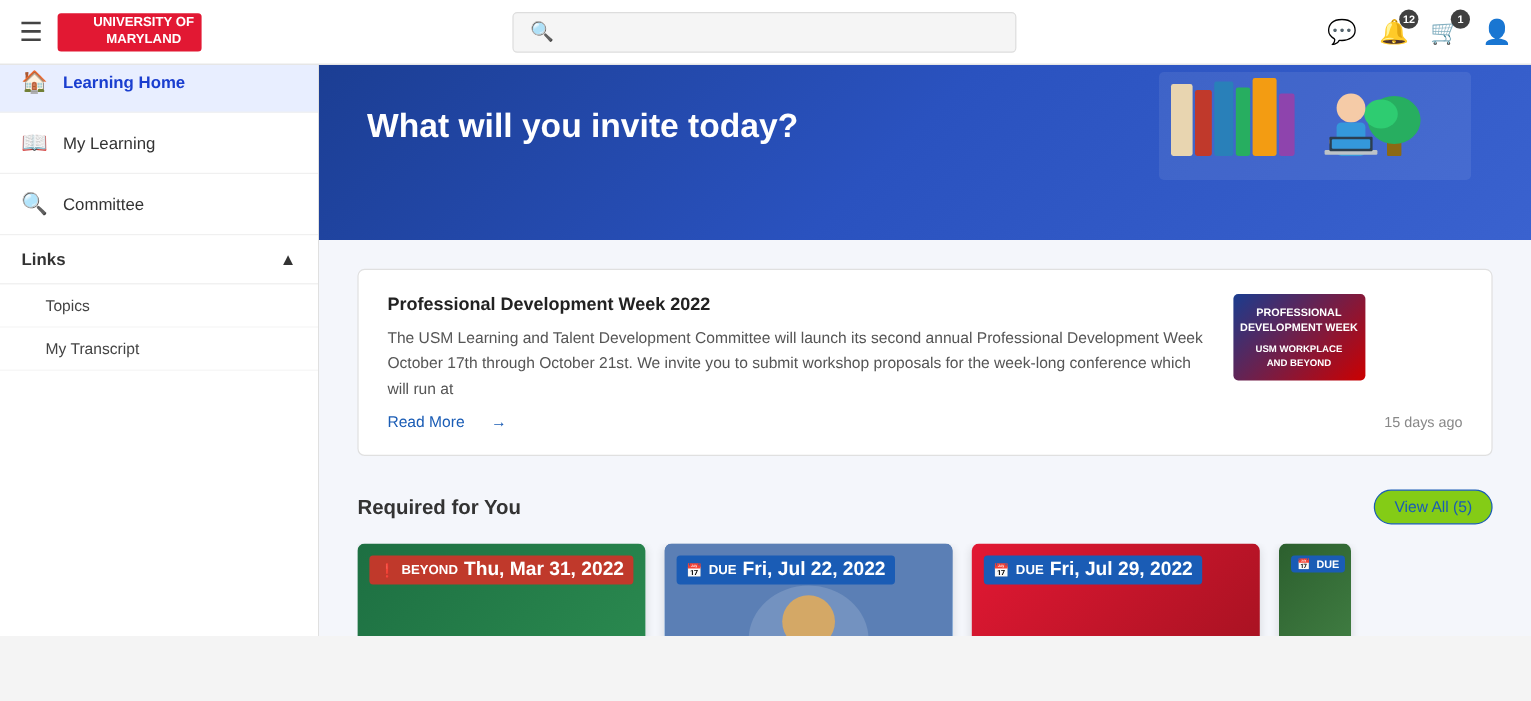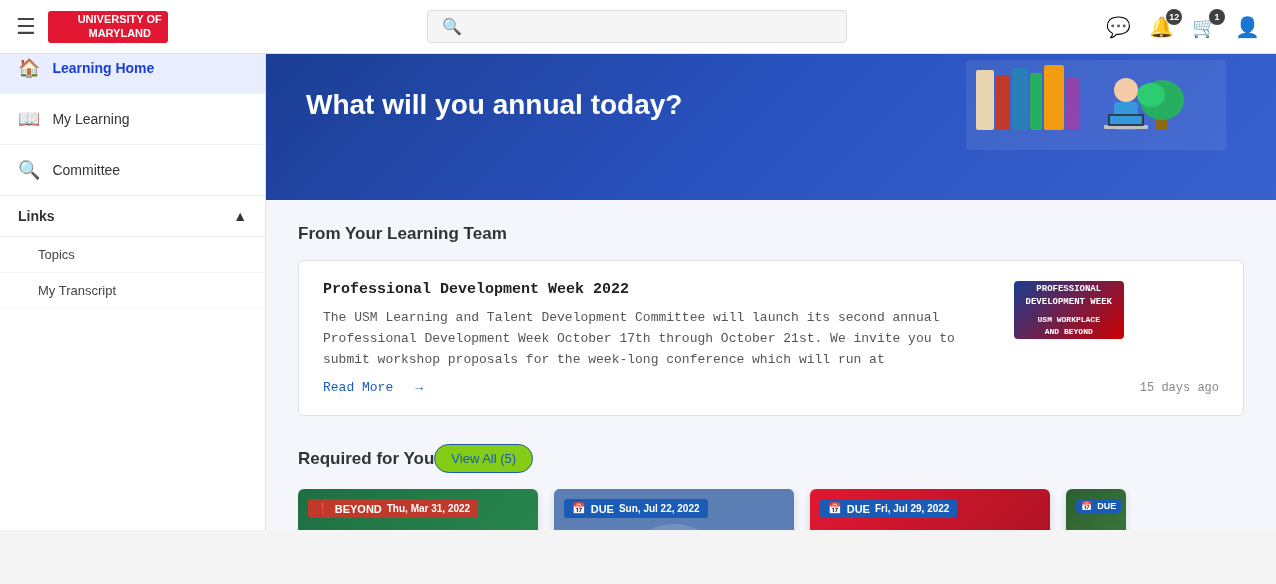--- a/index.html
+++ b/index.html
@@ -106,38 +106,37 @@
       margin-bottom: 16px;
     }
 
     
     .announcement-card {
       background: #fff; border-radius: 6px;
       border: 1px solid #e0e0e0;
       padding: 20px 24px; margin-bottom: 28px;
       display: flex; justify-content: space-between; align-items: flex-start;
       gap: 16px;
-      font-family: Liberation Mono, monospace;
     }
     .announcement-body { flex: 1; }
     .announcement-title { font-size: 15px; font-weight: 700; color: #222; margin-bottom: 10px; }
     .announcement-text { font-size: 13px; color: #555; line-height: 1.6; margin-bottom: 10px; }
     .read-more { display: flex; align-items: center; gap: 22px; color: #1a5cb5; font-size: 13px; cursor: pointer; font-weight: 500; }
     .announcement-meta { font-size: 12px; color: #888; align-self: flex-end; white-space: nowrap; }
     .announcement-logo {
-      width: 110px; min-width: 110px; height: 58px;
+      width: 110px; min-width: 110px; height: 72px;
       background: linear-gradient(135deg, #1a3c8f, #c00);
       border-radius: 4px; display: flex; align-items: center;
       justify-content: center;
     }
     .announcement-logo-text { color: #fff; font-size: 9px; text-align: center; font-weight: bold; line-height: 1.4; }
 
     
     .required-header {
-      display: flex; align-items: center; 
+      display: flex; align-items: center; justify-content: space-between;
       margin-bottom: 16px;
     }
     .view-all-btn {
       border: 1px solid #1a5cb5; background: #84cc16;
       color: #1a5cb5; padding: 6px 16px; border-radius: 20px;
       font-size: 13px; cursor: pointer; font-weight: 500;
     }
 
     
     .cards-row { display: flex; gap: 16px; overflow-x: auto; }
@@ -148,21 +147,21 @@
       box-shadow: 0 2px 8px rgba(0,0,0,0.12);
     }
     .card-badge {
       position: absolute; top: 10px; left: 10px; z-index: 2;
       display: flex; align-items: center; gap: 5px;
       padding: 3px 8px; border-radius: 3px;
       font-size: 11px; font-weight: 600; color: #fff;
     }
     .card-badge.overdue { background: #c0392b; }
     .card-badge.due { background: #1a5cb5; }
-    .badge-date { font-size: 10px; }
+    .badge-date { font-size: 16px; }
 
     .card-excel {
       background: linear-gradient(135deg, #1d6f42 0%, #2d8f52 100%);
       display: flex; align-items: center; justify-content: center;
     }
     .card-photo1 {
       background: linear-gradient(180deg, #4a6fa5 0%, #6a9fd8 50%, #d4a866 100%);
       display: flex; align-items: flex-end; justify-content: center;
     }
     .card-photo2 {
@@ -238,21 +237,21 @@
     </div>
     <div class="sidebar-subitem">
       <span>My Transcript</span>
     </div>
   </div>
 
   <div class="main">
 
     <div class="hero">
       <div class="hero-text">
-        <h1>What will you annual today?</h1>
+        <h1>What will you invite today?</h1>
       </div>
       <div class="hero-illustration">
         <svg class="hero-svg" viewBox="0 0 280 130" xmlns="http://www.w3.org/2000/svg">
 
           <rect x="10" y="20" width="260" height="90" rx="4" fill="rgba(255,255,255,0.08)"></rect>
 
           <rect x="20" y="30" width="18" height="60" rx="2" fill="#e8d5b0"></rect>
           <rect x="40" y="35" width="14" height="55" rx="2" fill="#c0392b"></rect>
           <rect x="56" y="28" width="16" height="62" rx="2" fill="#2980b9"></rect>
           <rect x="74" y="33" width="12" height="57" rx="2" fill="#27ae60"></rect>
@@ -270,21 +269,20 @@
 
           <rect x="148" y="85" width="44" height="4" rx="1" fill="#bdc3c7"></rect>
           <rect x="152" y="74" width="36" height="12" rx="1" fill="#2c3e50"></rect>
           <rect x="154" y="76" width="32" height="8" rx="1" fill="#3498db"></rect>
         </svg>
       </div>
     </div>
 
     <div class="content">
 
-      <div class="section-title">From Your Learning Team</div>
 
       <div class="announcement-card">
         <div class="announcement-body">
           <div class="announcement-title">Professional Development Week 2022</div>
           <div class="announcement-text">The USM Learning and Talent Development Committee will launch its second annual Professional Development Week October 17th through October 21st. We invite you to submit workshop proposals for the week-long conference which will run at</div>
           <div class="read-more">
             <span>Read More</span>
             <span>→</span>
           </div>
         </div>
@@ -312,21 +310,21 @@
             <span>BEYOND</span>
             <span class="badge-date">Thu, Mar 31, 2022</span>
           </div>
 
         </div>
 
         <div class="course-card card-photo1">
           <div class="card-badge due">
             <span>📅</span>
             <span>DUE</span>
-            <span class="badge-date">Sun, Jul 22, 2022</span>
+            <span class="badge-date">Fri, Jul 22, 2022</span>
           </div>
           <svg width="240" height="160" viewBox="0 0 240 160" xmlns="http://www.w3.org/2000/svg">
             <rect width="240" height="160" fill="#5b7fb5"></rect>
             <ellipse cx="120" cy="80" rx="50" ry="45" fill="rgba(255,255,255,0.15)"></ellipse>
             <circle cx="120" cy="65" r="22" fill="#d4a866"></circle>
             <rect x="90" y="95" width="60" height="40" rx="5" fill="#8B6914" opacity="0.6"></rect>
           </svg>
         </div>
 
         <div class="course-card card-photo2">

